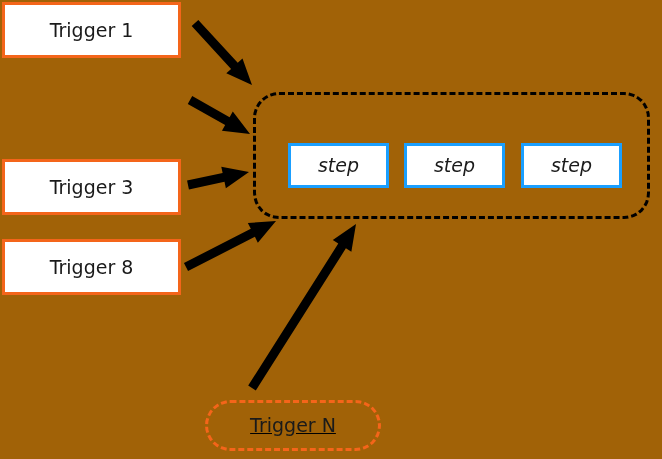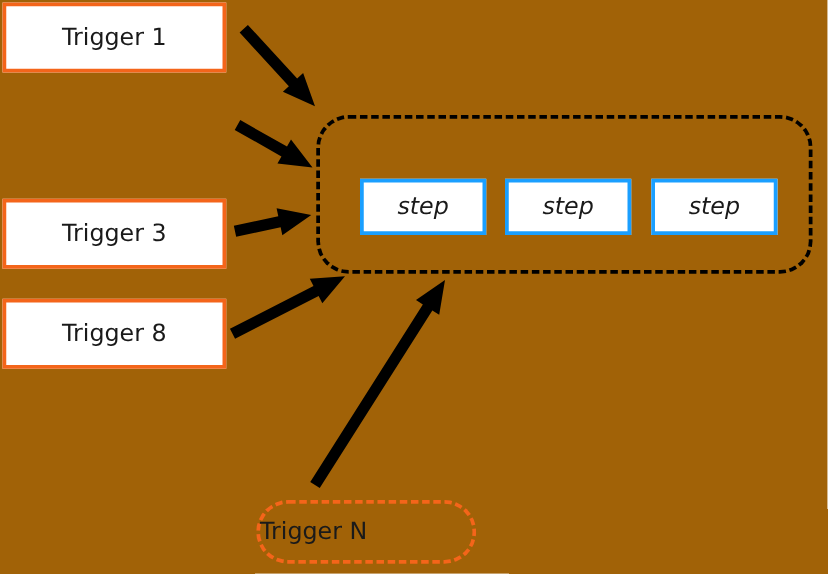--- a/index.html
+++ b/index.html
@@ -68,20 +68,22 @@
   }
   
   .trigger-pill {
     position: absolute;
     box-sizing: border-box;
     background: transparent;
     border: 3px dashed var(--orange, #f4651a);
     border-radius: 28px;
     display: flex;
     align-items: center;
+    justify-content: center;
+    text-decoration: underline;
   }
   .trigger-pill .trigger-label {
     font-size: 19px;
   }
   
   .caption {
     position: absolute;
     font-size: 19px;
     color: #1a1a1a;
     line-height: 1;

